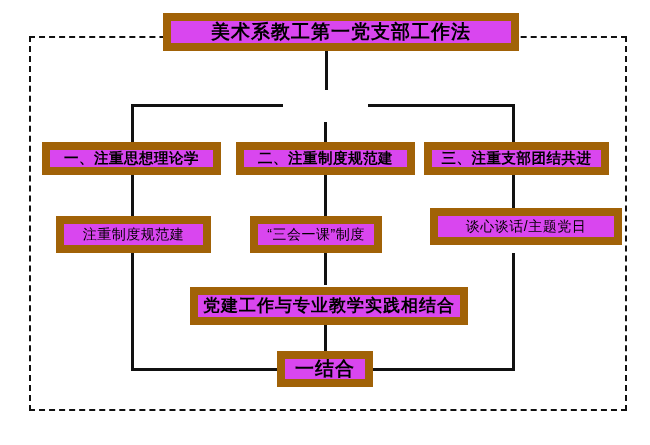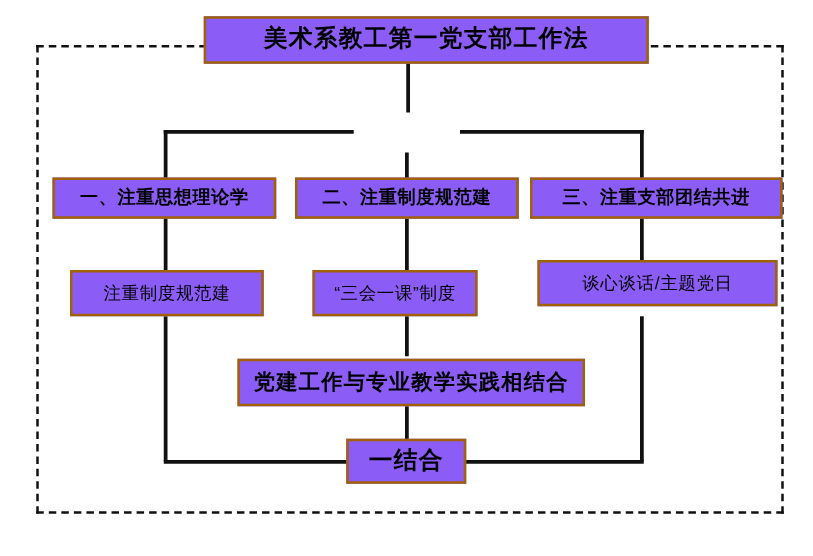--- a/index.html
+++ b/index.html
@@ -34,22 +34,22 @@
     position: absolute;
     background: #111111;
   }
   .line.h { height: 3px; }
   .line.v { width: 3px; }
 
   
   .node {
     position: absolute;
     box-sizing: border-box;
-    border: 2px solid #a16207;
-    background: #8b5cf6;
+    border: 8px solid #a16207;
+    background: #d946ef;
     display: flex;
     align-items: center;
     justify-content: center;
     text-align: center;
     color: #000000;
     line-height: 1.1;
     white-space: nowrap;
     z-index: 5;
   }
   .node-title {
@@ -117,21 +117,21 @@
 
   <div class="line v" style="left:324px; top:325px; height:28px;"></div>
 
   <div class="node node-title" style="left:163px; top:13px; width:356px; height:38px;">美术系教工第一党支部工作法</div>
 
 
   <div class="node node-pillar" style="left:236px; top:142px; width:179px; height:33px;">二、注重制度规范建</div>
 
   <div class="node node-pillar" style="left:42px; top:142px; width:179px; height:33px;">一、注重思想理论学</div>
 
-  <div class="node node-pillar" style="left:424px; top:142px; width:202px; height:33px;">三、注重支部团结共进</div>
+  <div class="node node-pillar" style="left:424px; top:142px; width:185px; height:33px;">三、注重支部团结共进</div>
 
   <div class="node node-leaf" style="left:56px; top:216px; width:155px; height:37px;">注重制度规范建</div>
 
   <div class="node node-leaf" style="left:250px; top:216px; width:132px; height:37px;">“三会一课”制度</div>
 
   <div class="node node-leaf" style="left:430px; top:208px; width:192px; height:37px;">谈心谈话/主题党日</div>
 
   <div class="node node-wide" style="left:190px; top:287px; width:278px; height:38px;text-align:center;">党建工作与专业教学实践相结合</div>
 
   <div class="node node-bottom" style="left:277px; top:351px; width:96px; height:36px;">一结合</div>

